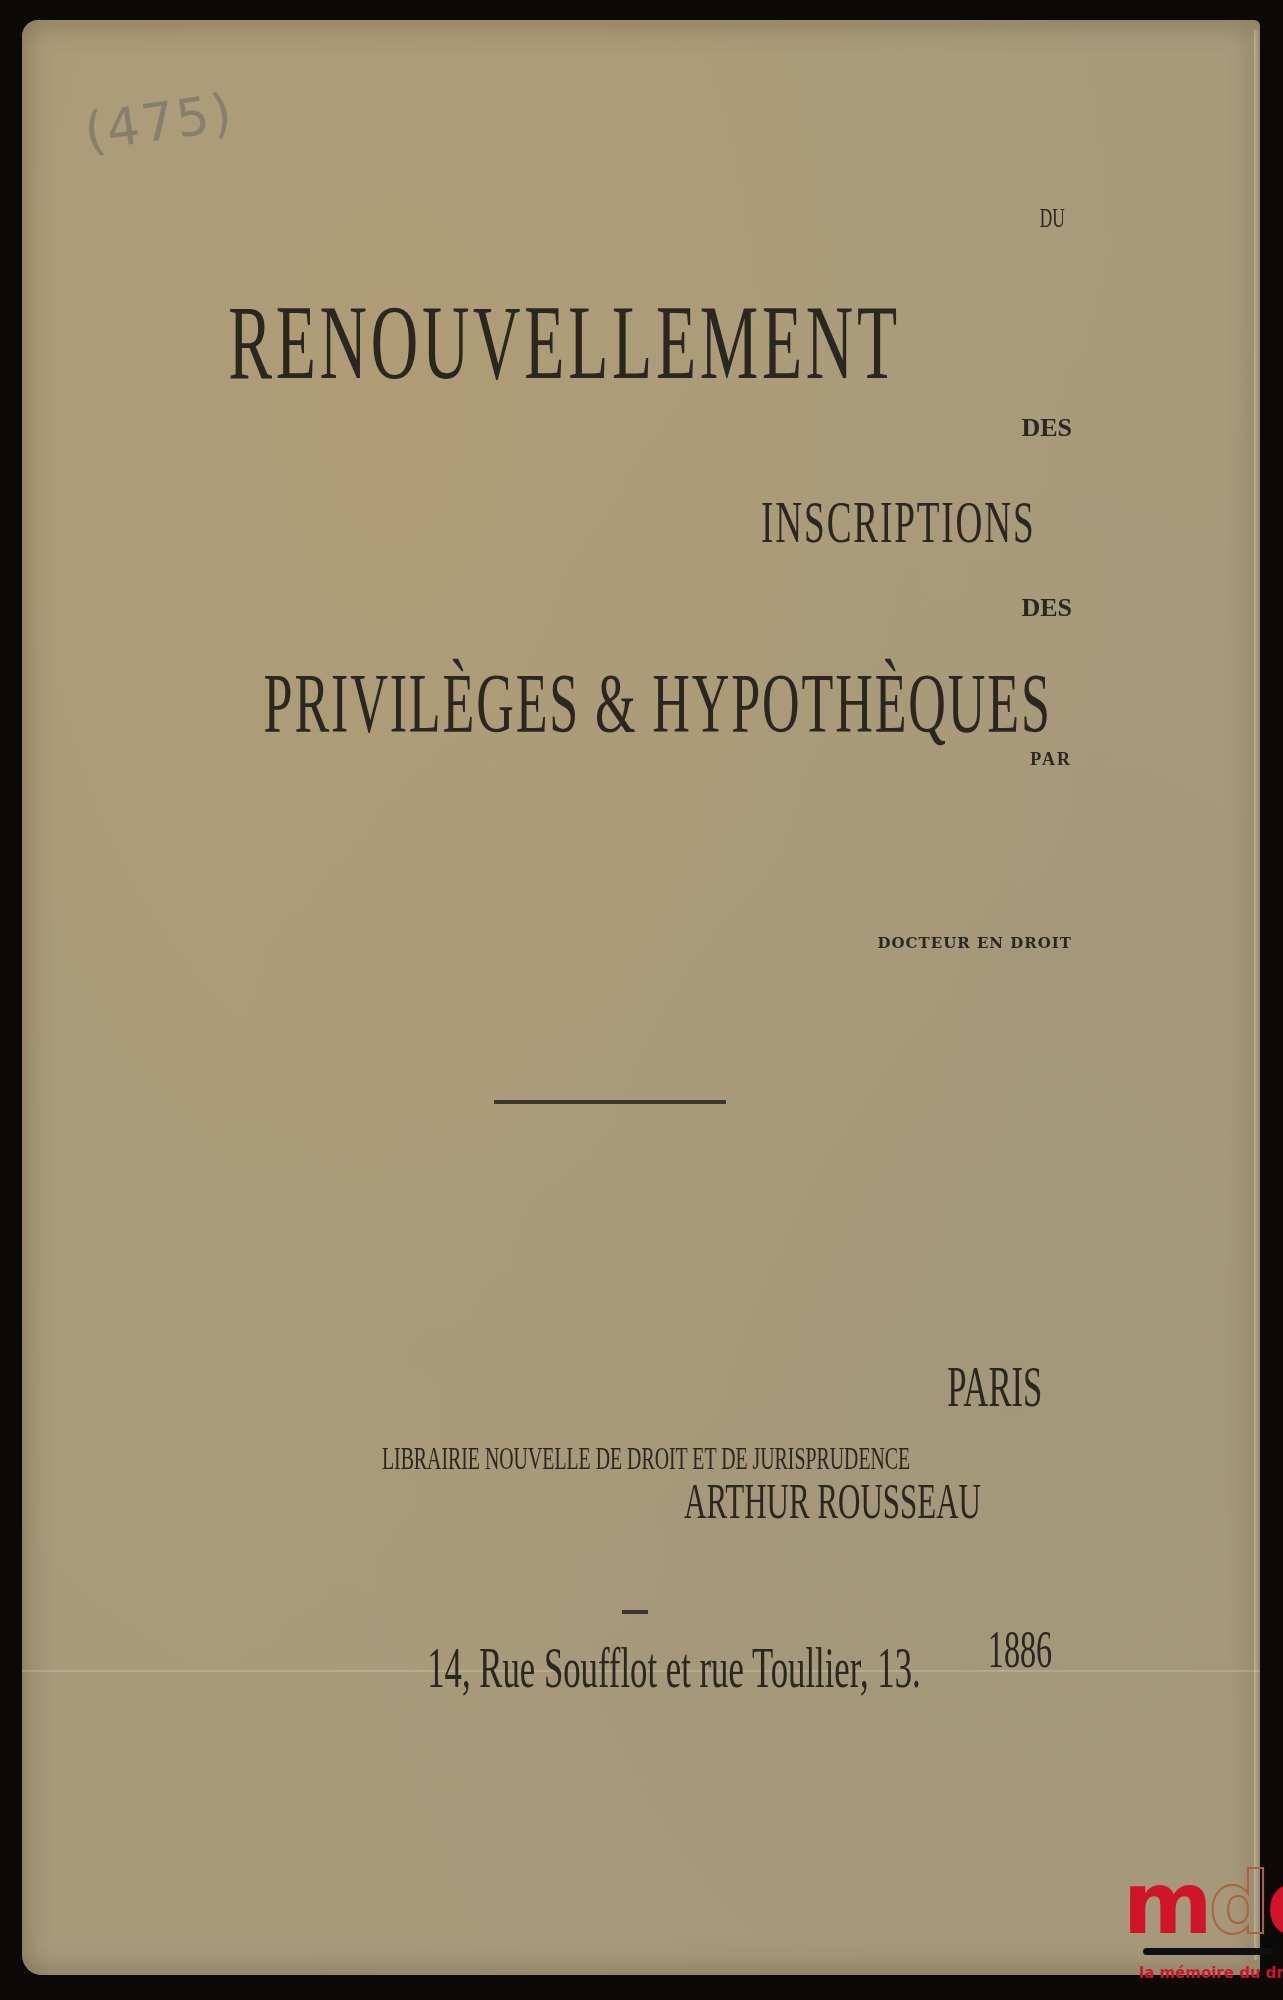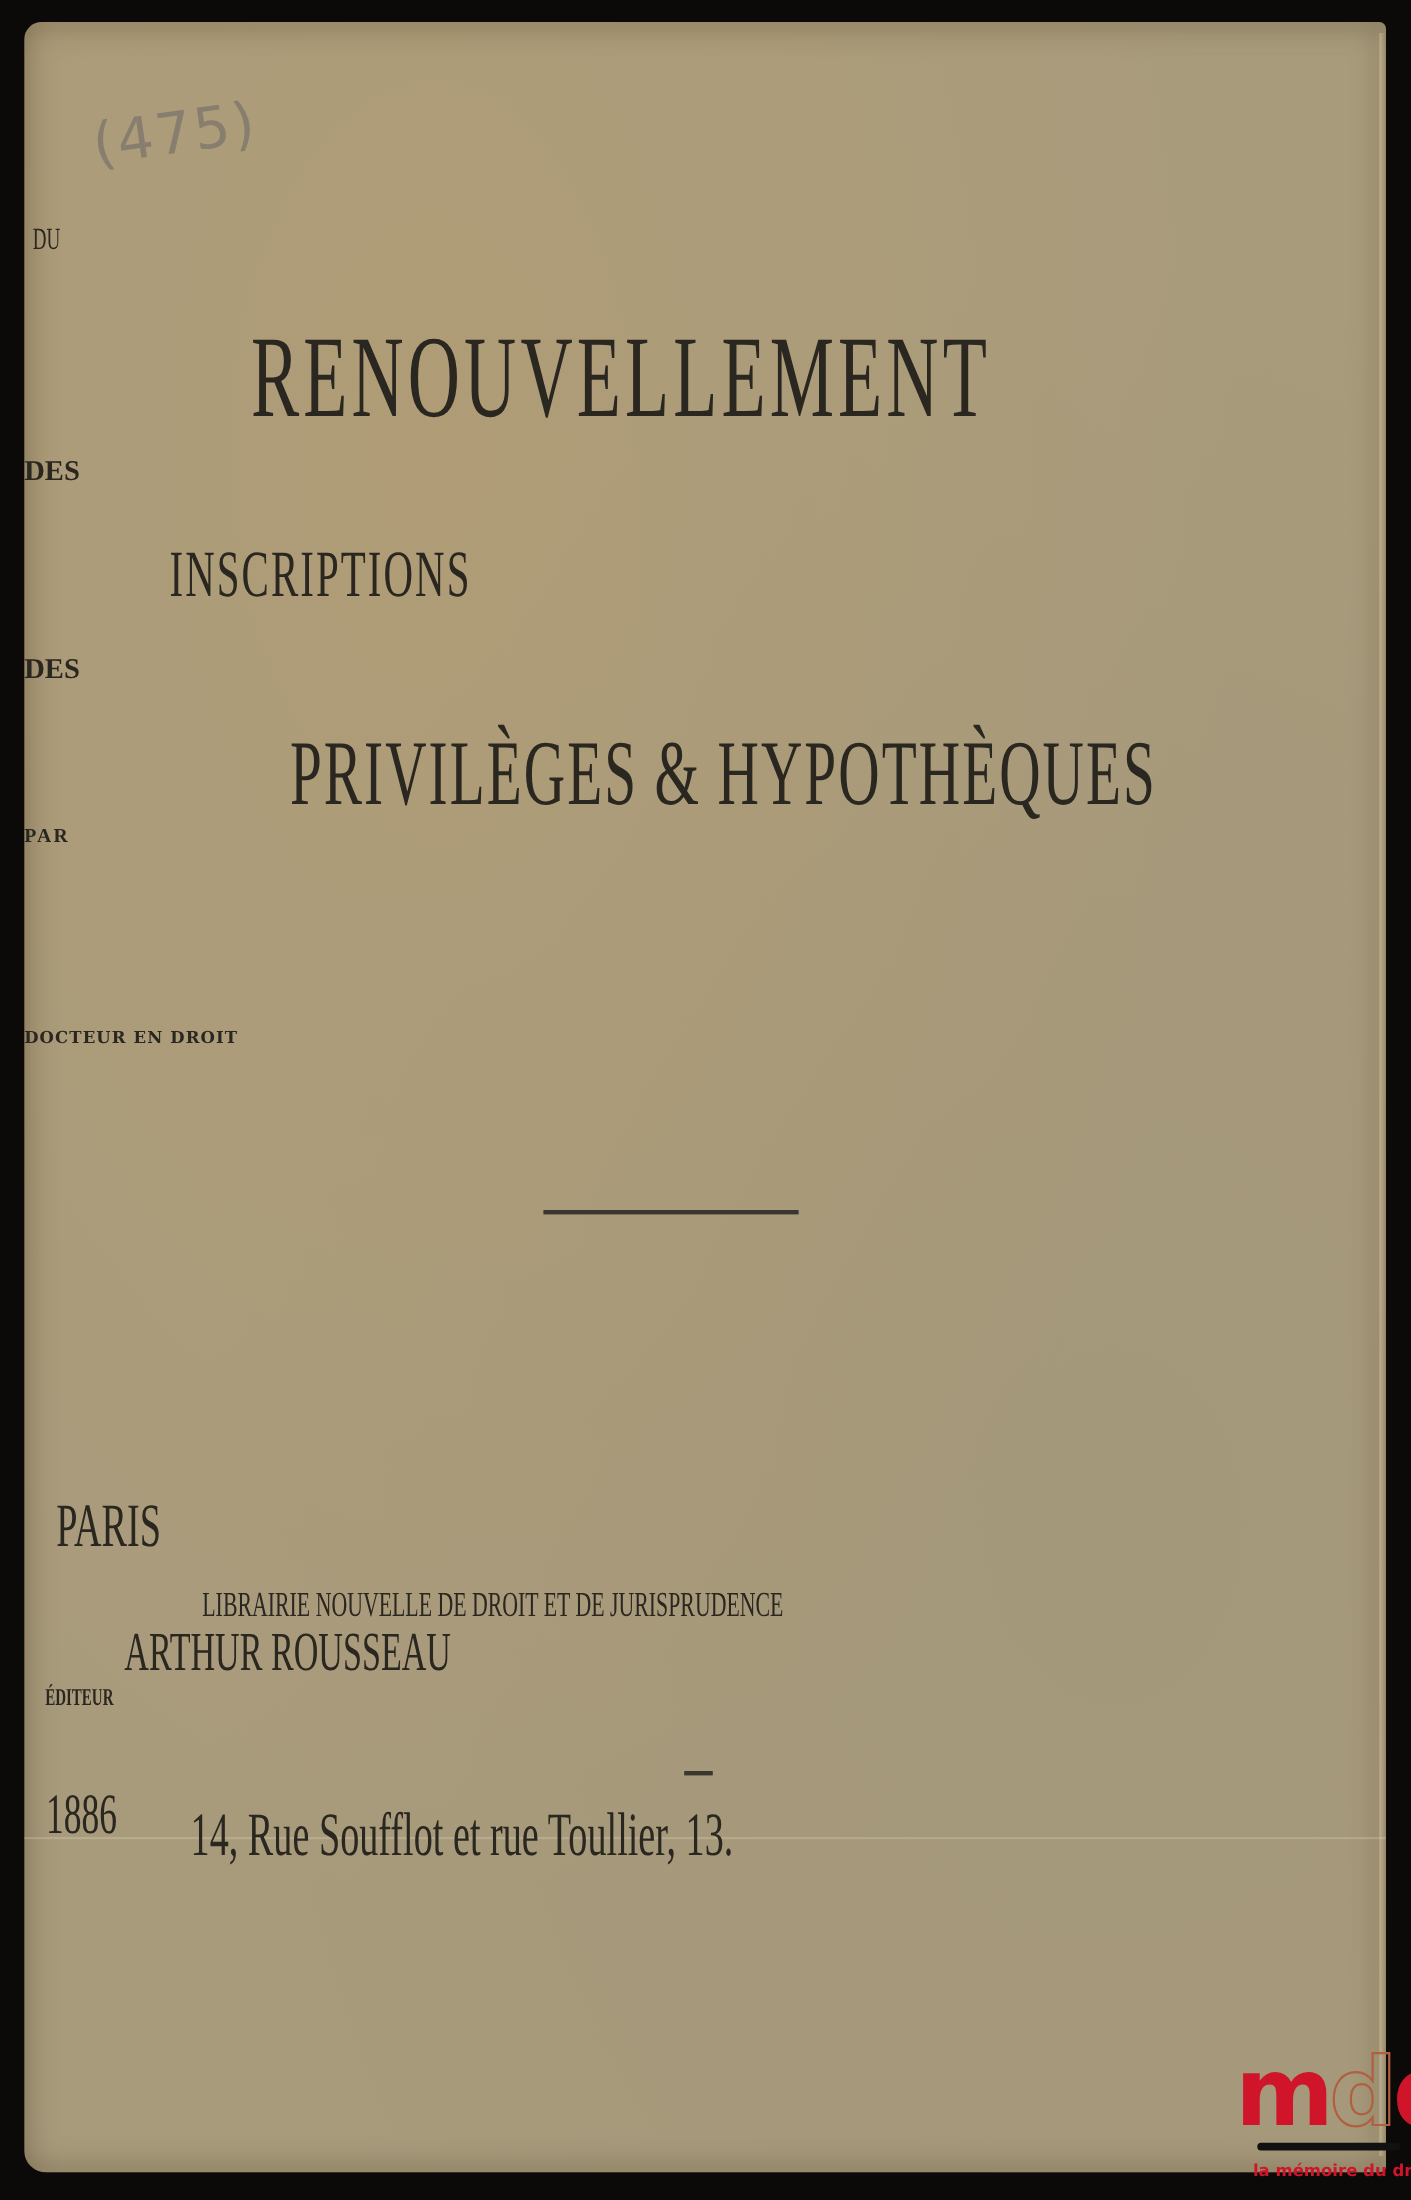--- a/index.html
+++ b/index.html
@@ -55,21 +55,21 @@
     .handwritten::before {
       content: "(";
     }
     .handwritten::after {
       content: ")";
     }
     .block {
       position: absolute;
       left: 0;
       width: 1050px;
-      text-align: left;
+      text-align: right;
       color: #2a2620;
       font-family: "Liberation Serif", "DejaVu Serif", serif;
     }
     .condensed {
       display: inline-block;
       transform: scaleX(0.62);
       transform-origin: center;
       white-space: nowrap;
     }
     .t-du { top: 182px; font-size: 28px; }
@@ -186,23 +186,20 @@
 
   <div class="block t-city">
     <span class="condensed">PARIS</span>
   </div>
   <div class="block t-lib">
     <span class="condensed">LIBRAIRIE NOUVELLE DE DROIT ET DE JURISPRUDENCE</span>
   </div>
   <div class="block t-pub">
     <span class="condensed">ARTHUR ROUSSEAU</span>
   </div>
-  <div class="block t-ed">
-    <span class="condensed">ÉDITEUR</span>
-  </div>
   <div class="block t-addr">
     <span class="condensed">14, Rue Soufflot et rue Toullier, 13.</span>
   </div>
   <div class="small-rule"></div>
   <div class="block t-year">
     <span class="condensed">1886</span>
   </div>
 </div>
 
 <div class="logo">

